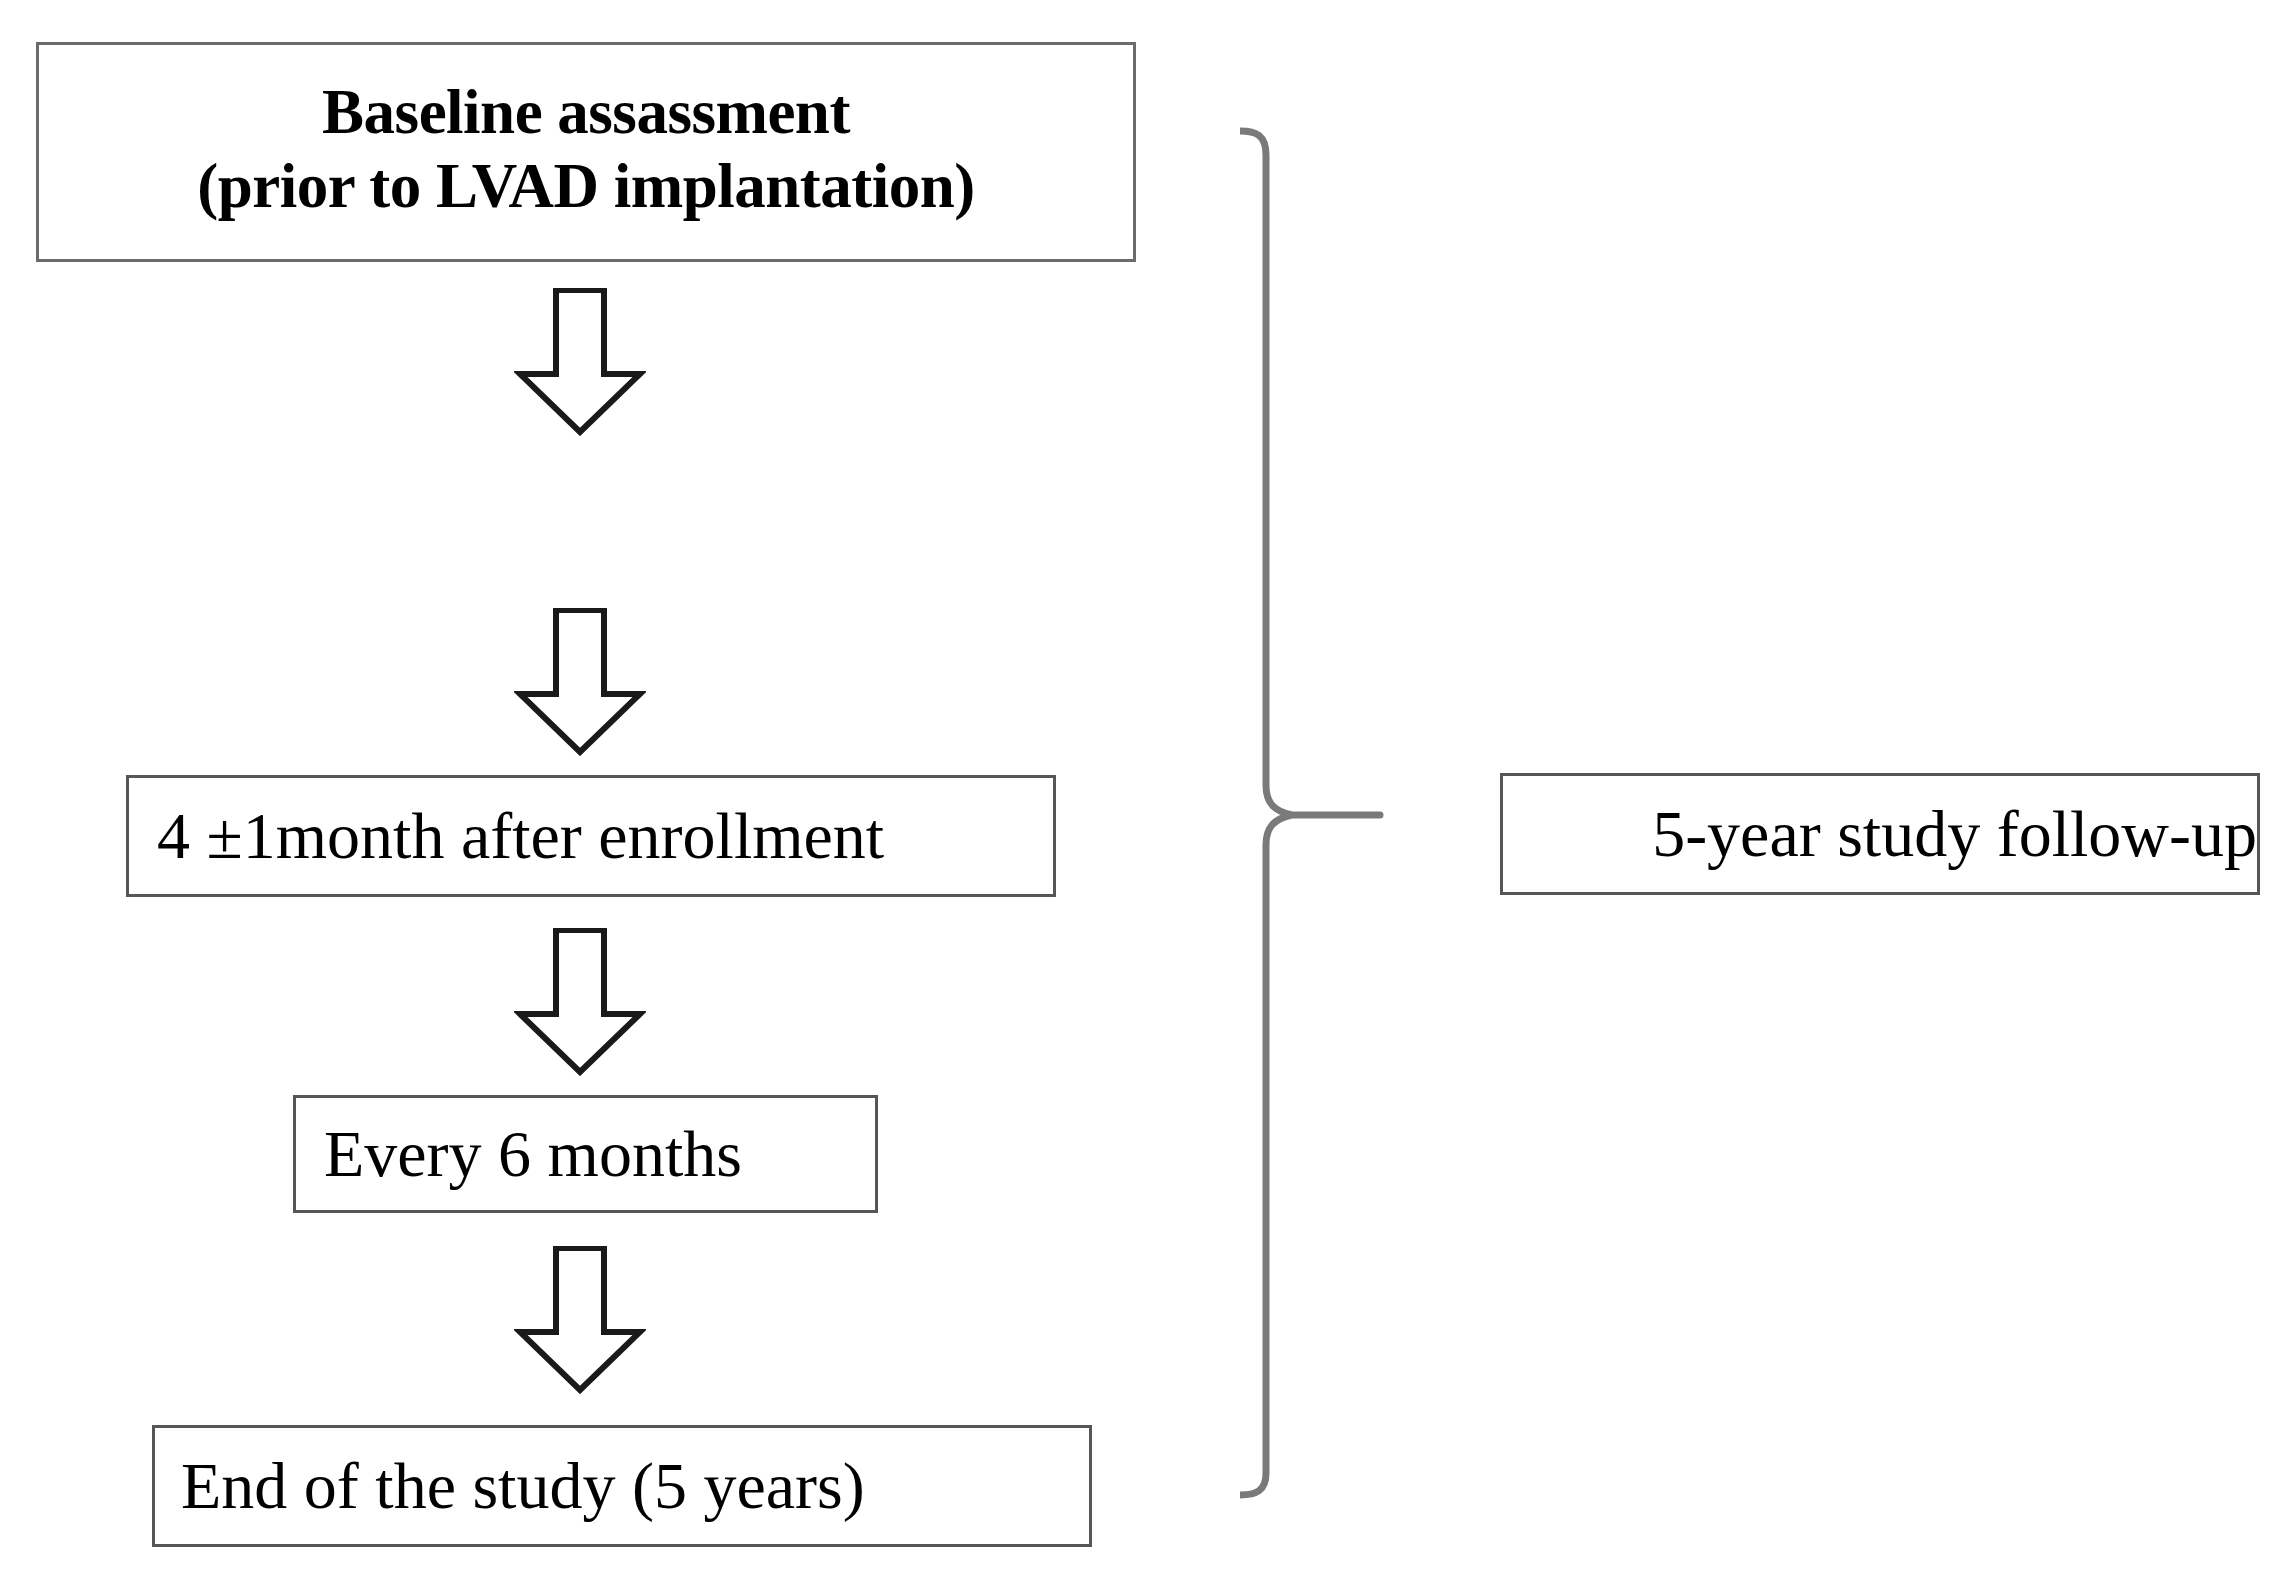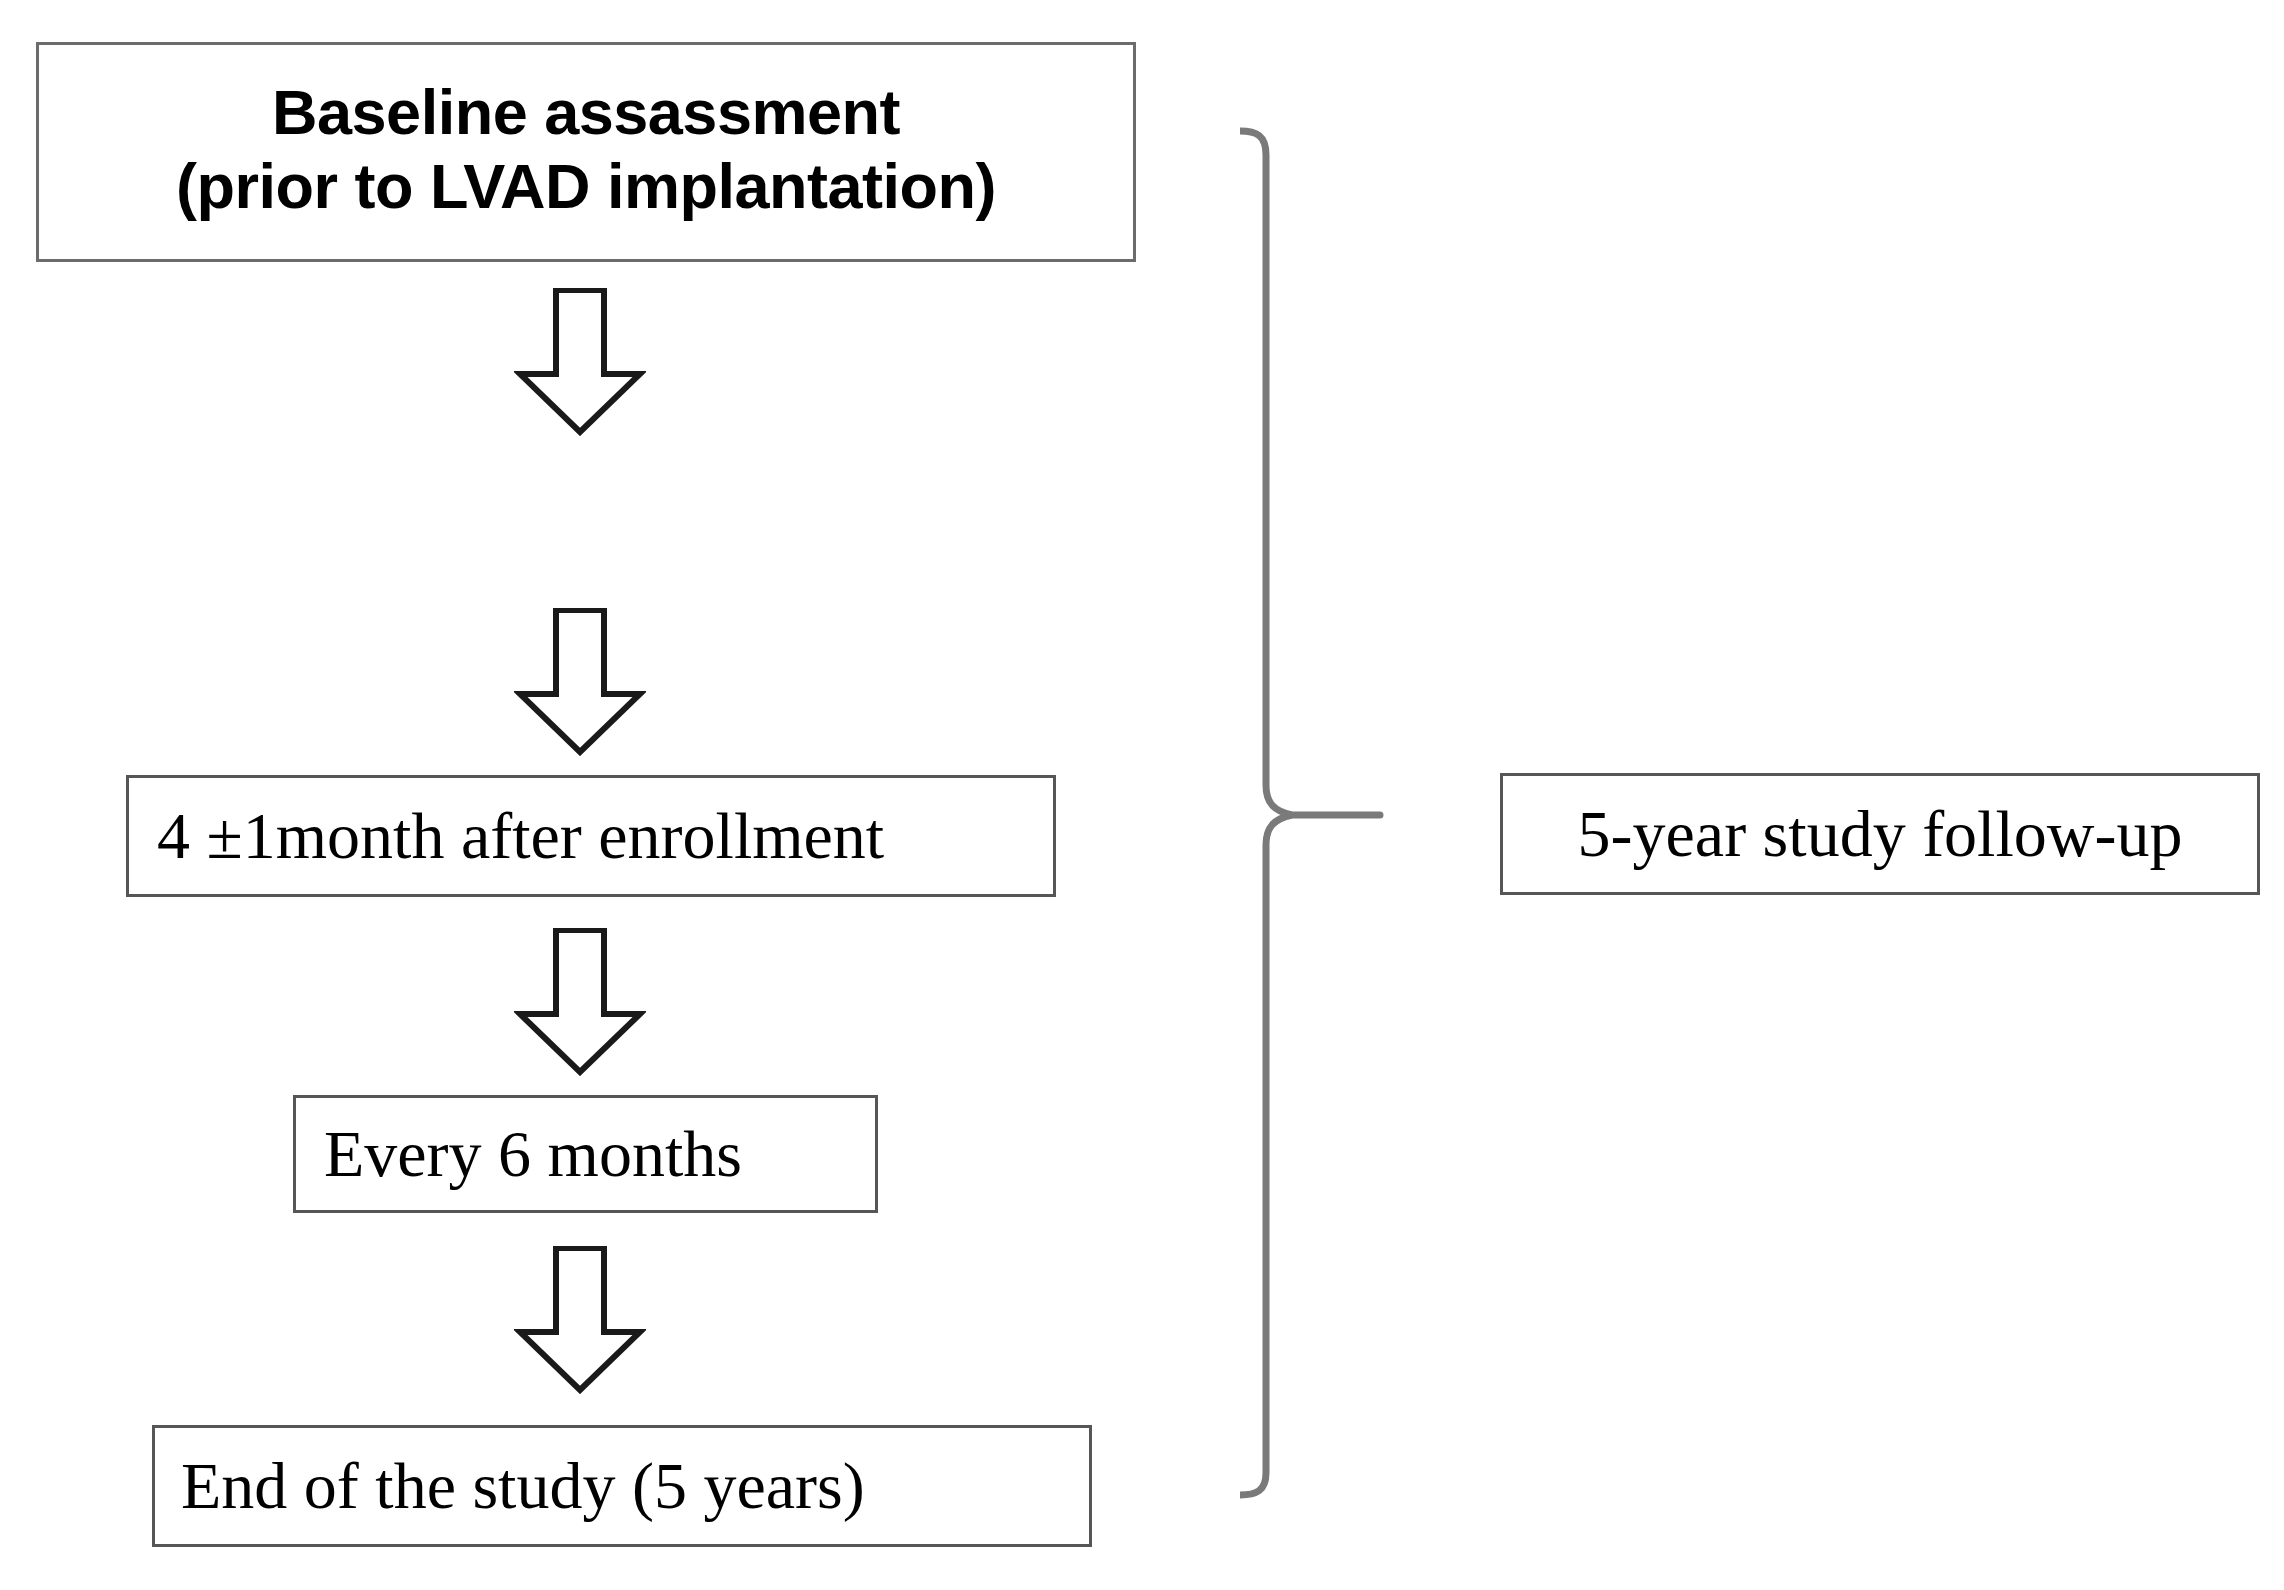--- a/index.html
+++ b/index.html
@@ -31,21 +31,21 @@
     text-align: center;
   }
 
   
   .box-baseline {
     left: 36px;
     top: 42px;
     width: 1100px;
     height: 220px;
     border: 3px solid #6b6b6b;
-    font-family: Liberation Sans, sans-serif;
+    font-family: Liberation Serif, serif;
     font-weight: bold;
     font-size: 63px;
     letter-spacing: -0.5px;
     padding-bottom: 6px;
   }
 
   
   .box-serif {
     font-family: "Liberation Serif", "DejaVu Serif", serif;
     font-size: 66px;
@@ -86,21 +86,21 @@
     height: 122px;
     justify-content: flex-start;
     padding-left: 26px;
   }
 
   .box-followup {
     left: 1500px;
     top: 773px;
     width: 760px;
     height: 122px;
-    justify-content: center;
+    justify-content: flex-end;
   }
 
   
   .arrow-down {
     position: absolute;
     width: 132px;
     height: 148px;
   }
   .arrow-down svg { display: block; width: 100%; height: 100%; }
 

